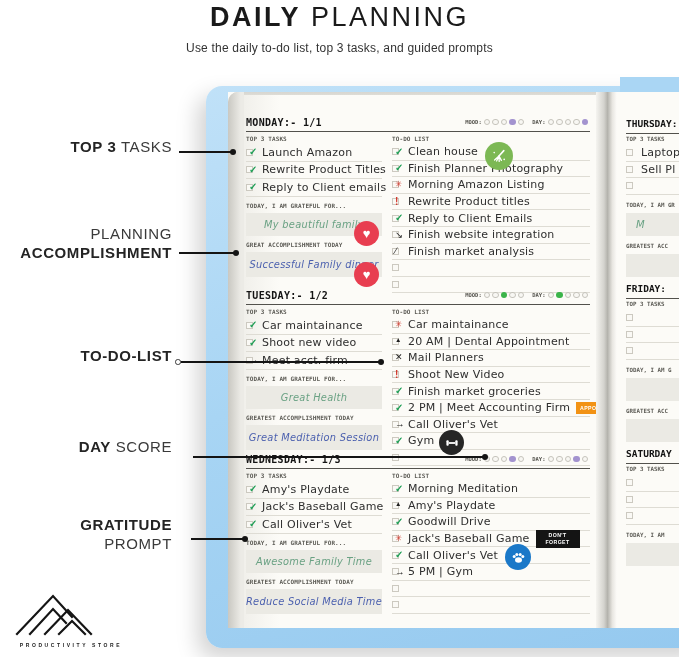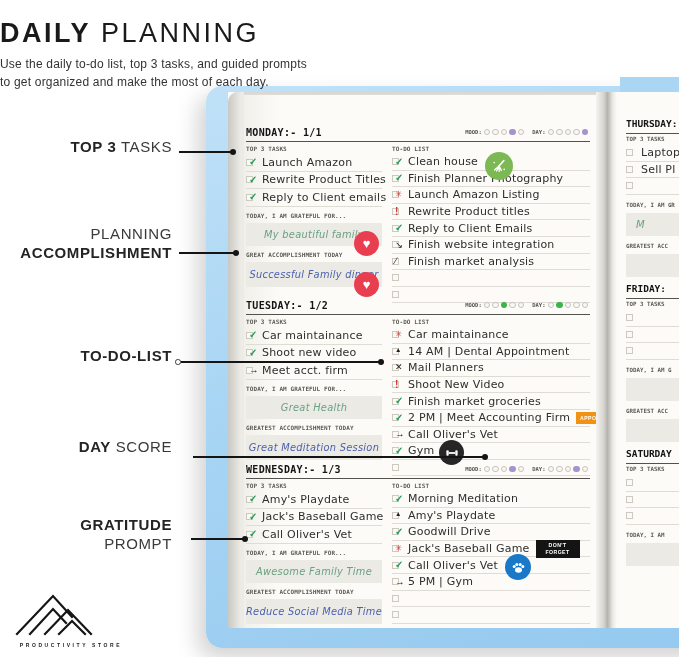--- a/index.html
+++ b/index.html
@@ -1,20 +1,20 @@
 <!DOCTYPE html>
 <html><head>
 <meta charset="utf-8">
 <style>
   html,body{margin:0;padding:0;background:#fff;}
   .canvas{position:relative;width:679px;height:657px;overflow:hidden;background:#fff;
           font-family:"Liberation Sans",sans-serif;}
 
   
-  .header{position:absolute;top:18px;left:0;width:100%;z-index:20;}
+  .header{position:absolute;top:2px;left:0;width:100%;text-align:center;z-index:20;}
   .title{font-size:27px;letter-spacing:2.5px;color:#1a1a1a;}
   .title .b{font-weight:700;}
   .title .l{font-weight:300;}
   .subtitle{margin-top:6px;font-size:12px;color:#333;line-height:1.5;font-weight:400;letter-spacing:.2px;}
 
   
   .book-cover{position:absolute;left:206px;top:86px;width:500px;height:562px;
               background:linear-gradient(160deg,#c0e1f8 0%,#a8d5f4 45%,#95c9ef 100%);
               border-radius:16px 0 0 16px;box-shadow:-8px 10px 22px rgba(0,0,0,.18);z-index:1;}
   .cover-corner{position:absolute;left:620px;top:77px;width:59px;height:26px;background:#aad6f4;z-index:1;}
@@ -24,21 +24,21 @@
   .page-left-edge{position:absolute;left:228px;top:92px;width:16px;height:536px;z-index:3;
               background:linear-gradient(90deg,#c9c8c2,#ecebe6 80%);border-radius:10px 0 0 0;}
   .spine{position:absolute;left:596px;top:92px;width:21px;height:536px;z-index:4;
               background:linear-gradient(90deg,#f5f4f0 0%,#d4d3ce 38%,#b4b3ad 55%,#e8e6e1 78%,#fdfcf9 100%);}
   .left-page{position:absolute;left:244px;top:95px;width:352px;height:533px;z-index:3;
               background:linear-gradient(90deg,#f1f0eb,#fcfbf7 10%);}
   .right-page{position:absolute;left:617px;top:92px;width:62px;height:480px;z-index:5;
               background:#fcfbf7;overflow:hidden;}
 
   
-  .day-section{position:absolute;left:2px;right:6px;height:162px;margin-top:10px;}
+  .day-section{position:absolute;left:2px;right:6px;height:162px;}
   .day-0{top:20px}.day-1{top:193px}.day-2{top:357px}
   .day-header{display:flex;justify-content:space-between;align-items:center;
               border-bottom:1.5px solid #52514c;padding-bottom:2px;height:14px;}
   .day-name{font-family:"DejaVu Sans Mono",monospace;font-weight:700;font-size:10px;
               letter-spacing:.3px;color:#141414;white-space:nowrap;}
   .scores{display:flex;align-items:center;gap:2px;margin-right:2px;}
   .score-label{font-family:"DejaVu Sans Mono",monospace;font-weight:600;font-size:5.5px;color:#55544e;}
   .day-score-label{margin-left:6px;}
   .dot{width:6.5px;height:6.5px;border-radius:50%;border:1px solid #c6c4bc;background:#f8f7f3;box-sizing:border-box;}
   .dot.filled{border-color:transparent;}
@@ -116,21 +116,20 @@
 </style>
 </head>
 <body>
 
 <div class="canvas">
 
   <div class="header">
     <div class="title"><span class="b">DAILY</span><span class="l"> PLANNING</span></div>
     <div class="subtitle">
       <div>Use the daily to-do list, top 3 tasks, and guided prompts</div>
-      <div>to get organized and make the most of each day.</div>
     </div>
   </div>
 
   <div class="book-cover"></div>
   <div class="cover-corner"></div>
   <div class="pages"></div>
   <div class="page-top-edge"></div>
   <div class="page-left-edge"></div>
   <div class="spine"></div>
   <div class="left-page" id="left-page">
@@ -197,21 +196,21 @@
               </span>
             </div>
             <div class="todo-row">
               <span class="cbx"></span>
               <span class="sym sym-check">✓</span>
               <span class="row-text">Finish Planner Photography</span>
             </div>
             <div class="todo-row">
               <span class="cbx"></span>
               <span class="sym sym-ast">✳</span>
-              <span class="row-text">Launch Amazon Listing</span>
+              <span class="row-text">Morning Amazon Listing</span>
             </div>
             <div class="todo-row">
               <span class="cbx"></span>
               <span class="sym sym-exc">!</span>
               <span class="row-text">Rewrite Product titles</span>
             </div>
             <div class="todo-row">
               <span class="cbx"></span>
               <span class="sym sym-check">✓</span>
               <span class="row-text">Reply to Client Emails</span>
@@ -283,21 +282,21 @@
           <div class="col-right">
             <div class="small-label">TO-DO LIST</div>
             <div class="todo-row">
               <span class="cbx"></span>
               <span class="sym sym-ast">✳</span>
               <span class="row-text">Car maintainance</span>
             </div>
             <div class="todo-row">
               <span class="cbx"></span>
               <span class="sym sym-tri">▲</span>
-              <span class="row-text">14 AM | Dental Appointment</span>
+              <span class="row-text">20 AM | Dental Appointment</span>
             </div>
             <div class="todo-row">
               <span class="cbx"></span>
               <span class="sym sym-x">✕</span>
               <span class="row-text">Mail Planners</span>
             </div>
             <div class="todo-row">
               <span class="cbx"></span>
               <span class="sym sym-exc">!</span>
               <span class="row-text">Shoot New Video</span>

